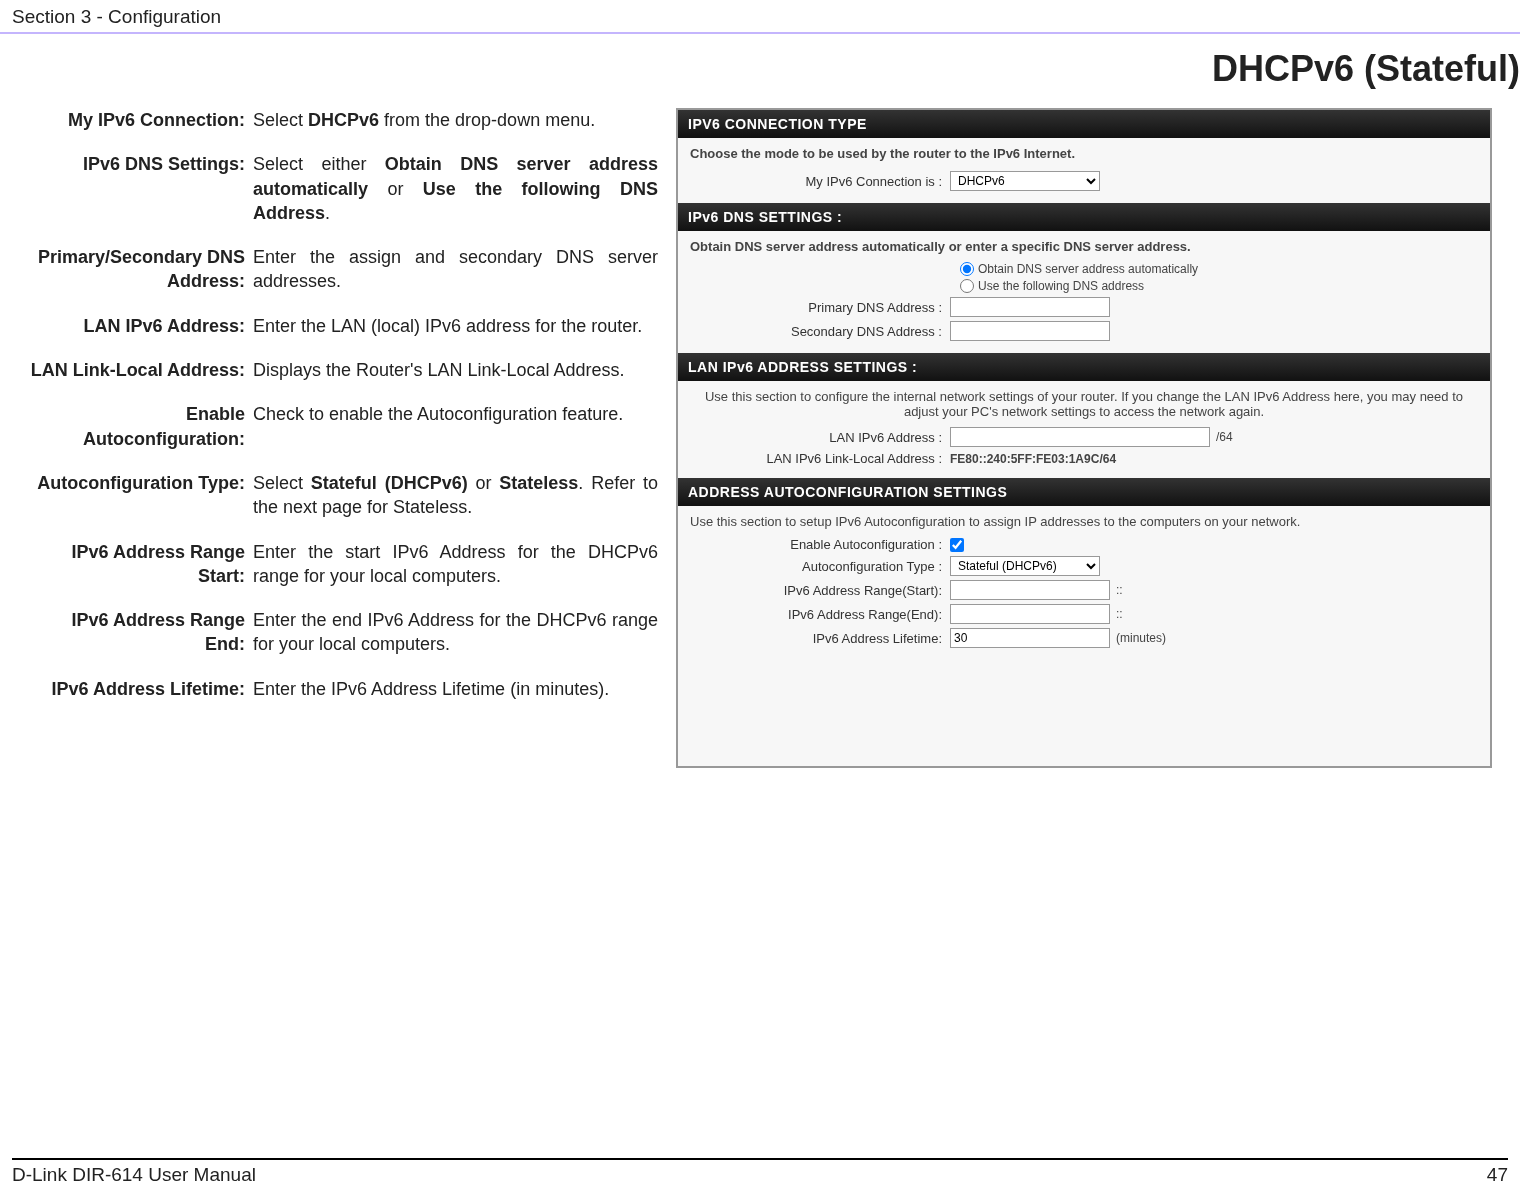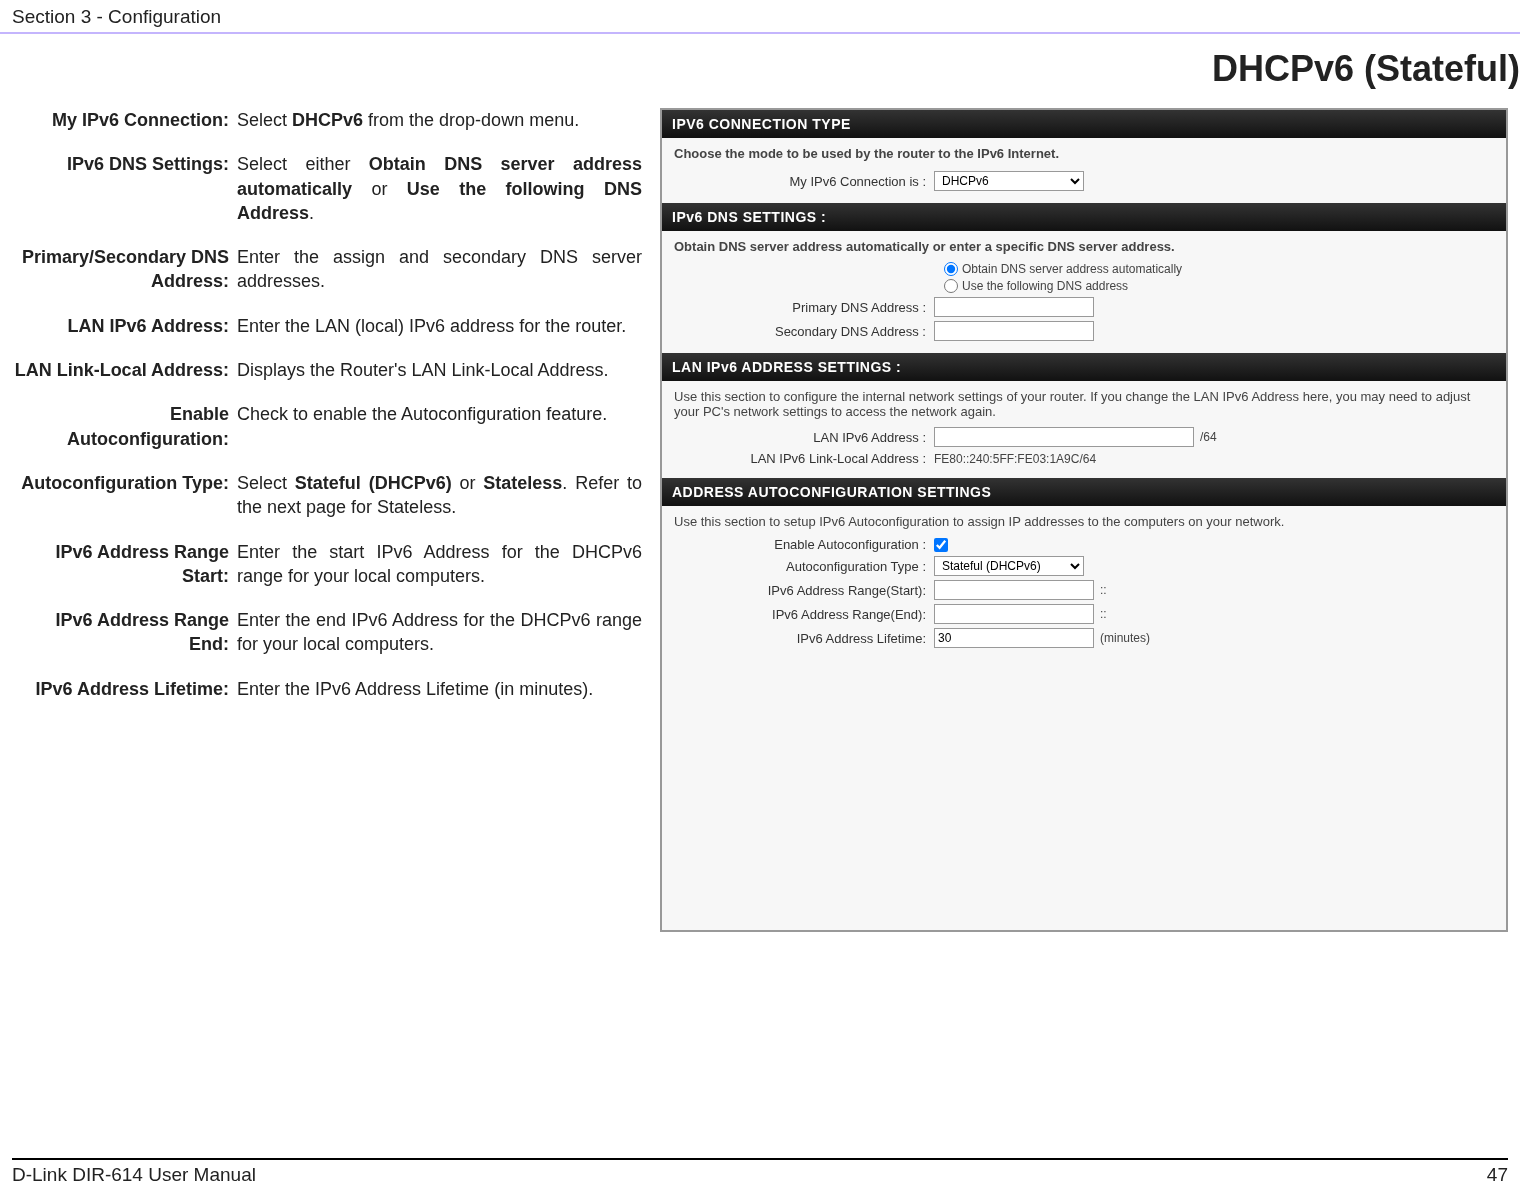--- a/index.html
+++ b/index.html
@@ -1,25 +1,25 @@
 <!DOCTYPE html>
 <html><head>
 <meta charset="utf-8">
 <style>
   * { box-sizing: border-box; margin: 0; padding: 0; }
   body { width: 1520px; height: 1196px; background: #fff; font-family: "Segoe UI", "Myriad Pro", Arial, sans-serif; color: #222; position: relative; }
   .header-bar { padding: 6px 12px 4px; font-size: 19px; border-bottom: 2px solid #c4b5fd; margin-bottom: 14px; }
   .page-title { text-align: right; font-size: 36px; font-weight: 600; margin-bottom: 18px; }
-  .content { display: flex; padding: 0 12px; gap: 18px; }
+  .content { display: flex; padding: 0 28px; gap: 18px; }
   .left-col { width: 630px; }
   .row { display: flex; margin-bottom: 20px; }
   .label { width: 225px; text-align: right; font-weight: 700; font-size: 18px; padding-right: 8px; line-height: 1.35; }
   .desc { flex: 1; font-size: 18px; text-align: justify; line-height: 1.35; }
   .desc b { font-weight: 700; }
-  .right-col { flex: 1; border: 2px solid #999; background: #f7f7f7; font-family: Arial, sans-serif; height: 824px; overflow: hidden; }
+  .right-col { flex: 1; border: 2px solid #999; background: #f7f7f7; font-family: Arial, sans-serif; height: 660px; overflow: hidden; }
   .panel-head { background: linear-gradient(#333,#111); color: #fff; font-weight: 700; font-size: 14px; letter-spacing: .5px; padding: 6px 10px; }
   .panel-body { padding: 8px 12px; font-size: 13px; color: #444; }
   .form-row { display: flex; align-items: center; margin: 4px 0; }
   .form-label { width: 260px; text-align: right; font-weight: 400; font-size: 13px; padding-right: 8px; color: #333; }
   .form-ctrl { display: flex; align-items: center; gap: 6px; font-size: 12px; }
   select, input[type=text] { border: 1px solid #999; font-size: 12px; padding: 1px 3px; height: 20px; background: #fff; }
   select { width: 150px; }
   input.txt { width: 160px; }
   input.wide { width: 260px; }
   .radio-line { margin-left: 270px; font-size: 12px; margin-bottom: 3px; display:flex; align-items:center; gap:4px; }
@@ -110,32 +110,32 @@
       <div class="form-row">
           <div class="form-label">Secondary DNS Address :</div>
           <div class="form-ctrl">
             <input type="text" class="txt" style="">
           </div>
         </div>
     </div>
 
     <div class="panel-head">LAN IPv6 ADDRESS SETTINGS :</div>
     <div class="panel-body">
-      <div style="margin-bottom:8px;">Use this section to configure the internal network settings of your router. If you change the LAN IPv6 Address here, you may need to adjust your PC's network settings to access the network again.</div>
+      <div style="margin-bottom:8px;text-align:center;">Use this section to configure the internal network settings of your router. If you change the LAN IPv6 Address here, you may need to adjust your PC's network settings to access the network again.</div>
       <div class="form-row">
           <div class="form-label">LAN IPv6 Address :</div>
           <div class="form-ctrl">
             <input type="text" class="wide" style="">
             <span>/64</span>
           </div>
         </div>
       <div class="form-row">
           <div class="form-label">LAN IPv6 Link-Local Address :</div>
           <div class="form-ctrl">
-            <span style="font-weight:400;text-align:center;">FE80::240:5FF:FE03:1A9C/64</span>
+            <span style="font-weight:700;text-align:center;">FE80::240:5FF:FE03:1A9C/64</span>
           </div>
         </div>
     </div>
 
     <div class="panel-head">ADDRESS AUTOCONFIGURATION SETTINGS</div>
     <div class="panel-body">
       <div style="margin-bottom:8px;">Use this section to setup IPv6 Autoconfiguration to assign IP addresses to the computers on your network.</div>
       <div class="form-row">
           <div class="form-label">Enable Autoconfiguration :</div>
           <div class="form-ctrl">

